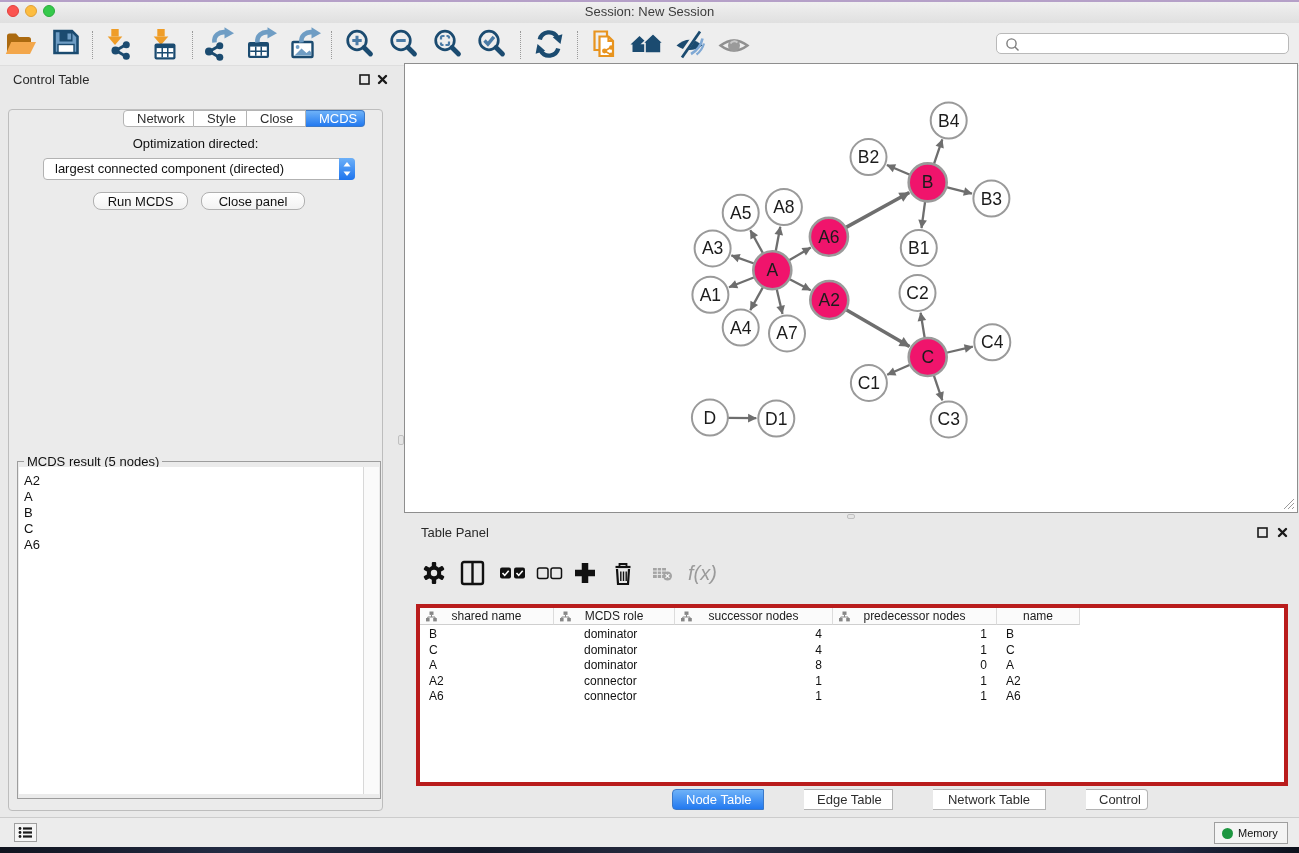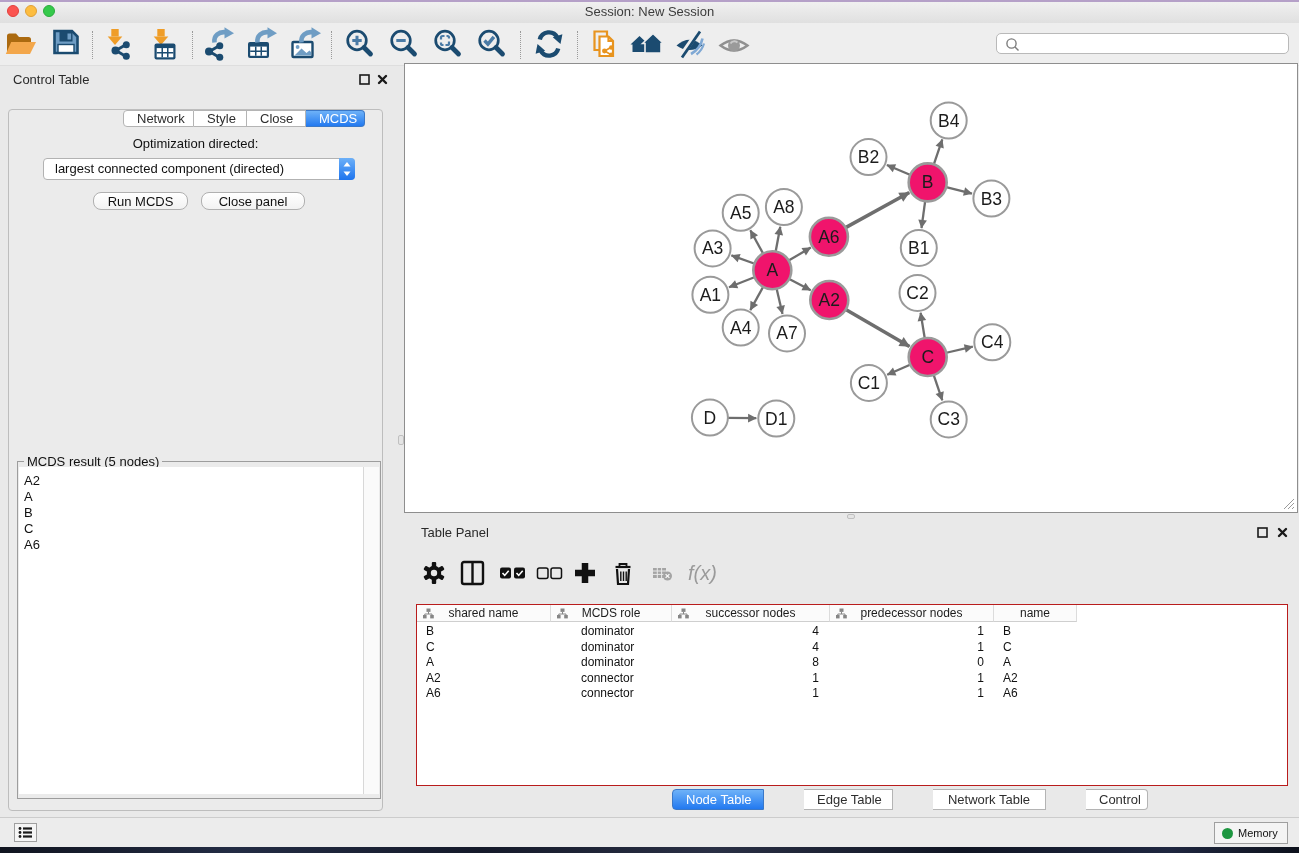--- a/index.html
+++ b/index.html
@@ -45,21 +45,21 @@
 #mcds-sb { position:absolute; right:1px; top:5px; width:16px; height:327px; background:#fafafa; border-left:1px solid #d8d8d8; }
 
 #netwin { left:404px; top:63px; width:894px; height:450px; background:#fff; border:1px solid #8e8e8e; }
 #netwin .bar { position:absolute; left:0; top:0; width:100%; height:22px;
   background:linear-gradient(#f0f0f0,#d6d6d6); border-bottom:1px solid #aaa; }
 #netwin .bar .title { width:100%; text-align:center; font-size:13px; color:#3c3c3c; line-height:21px; }
 
 .knob { position:absolute; background:#e4e4e4; border:1px solid #c0c0c0; border-radius:2px; }
 
 #tp-head-t { left:421px; top:525px; font-size:13px; color:#2a2a2a; }
-#tablebox { left:416px; top:604px; width:872px; height:182px; background:#fff; border:1px solid #b91c1c; }
+#tablebox { left:416px; top:604px; width:872px; height:182px; background:#fff; border:4px solid #b91c1c; }
 .thead { position:absolute; left:0; top:0; height:17px; background:#fbfbfb; border-bottom:1px solid #cfcfcf;
   border-right:1px solid #dcdcdc; font-size:12px; color:#1c1c1c; text-align:center; line-height:16px; }
 .trow { position:absolute; font-size:12px; color:#111; height:16px; line-height:16px; }
 
 #btabs { left:672px; top:789px;gap:40px; }
 #btabs .tab { height:21px; line-height:20px; }
 
 #hline { left:0; top:817px; width:1299px; height:1px; background:#cccccc; }
 #statusbar { left:0; top:818px; width:1299px; height:29px; background:#ececec; }
 #listbtn { position:absolute; left:14px; top:5px; width:23px; height:19px; background:#f5f5f5; border:1px solid #9f9f9f; }

